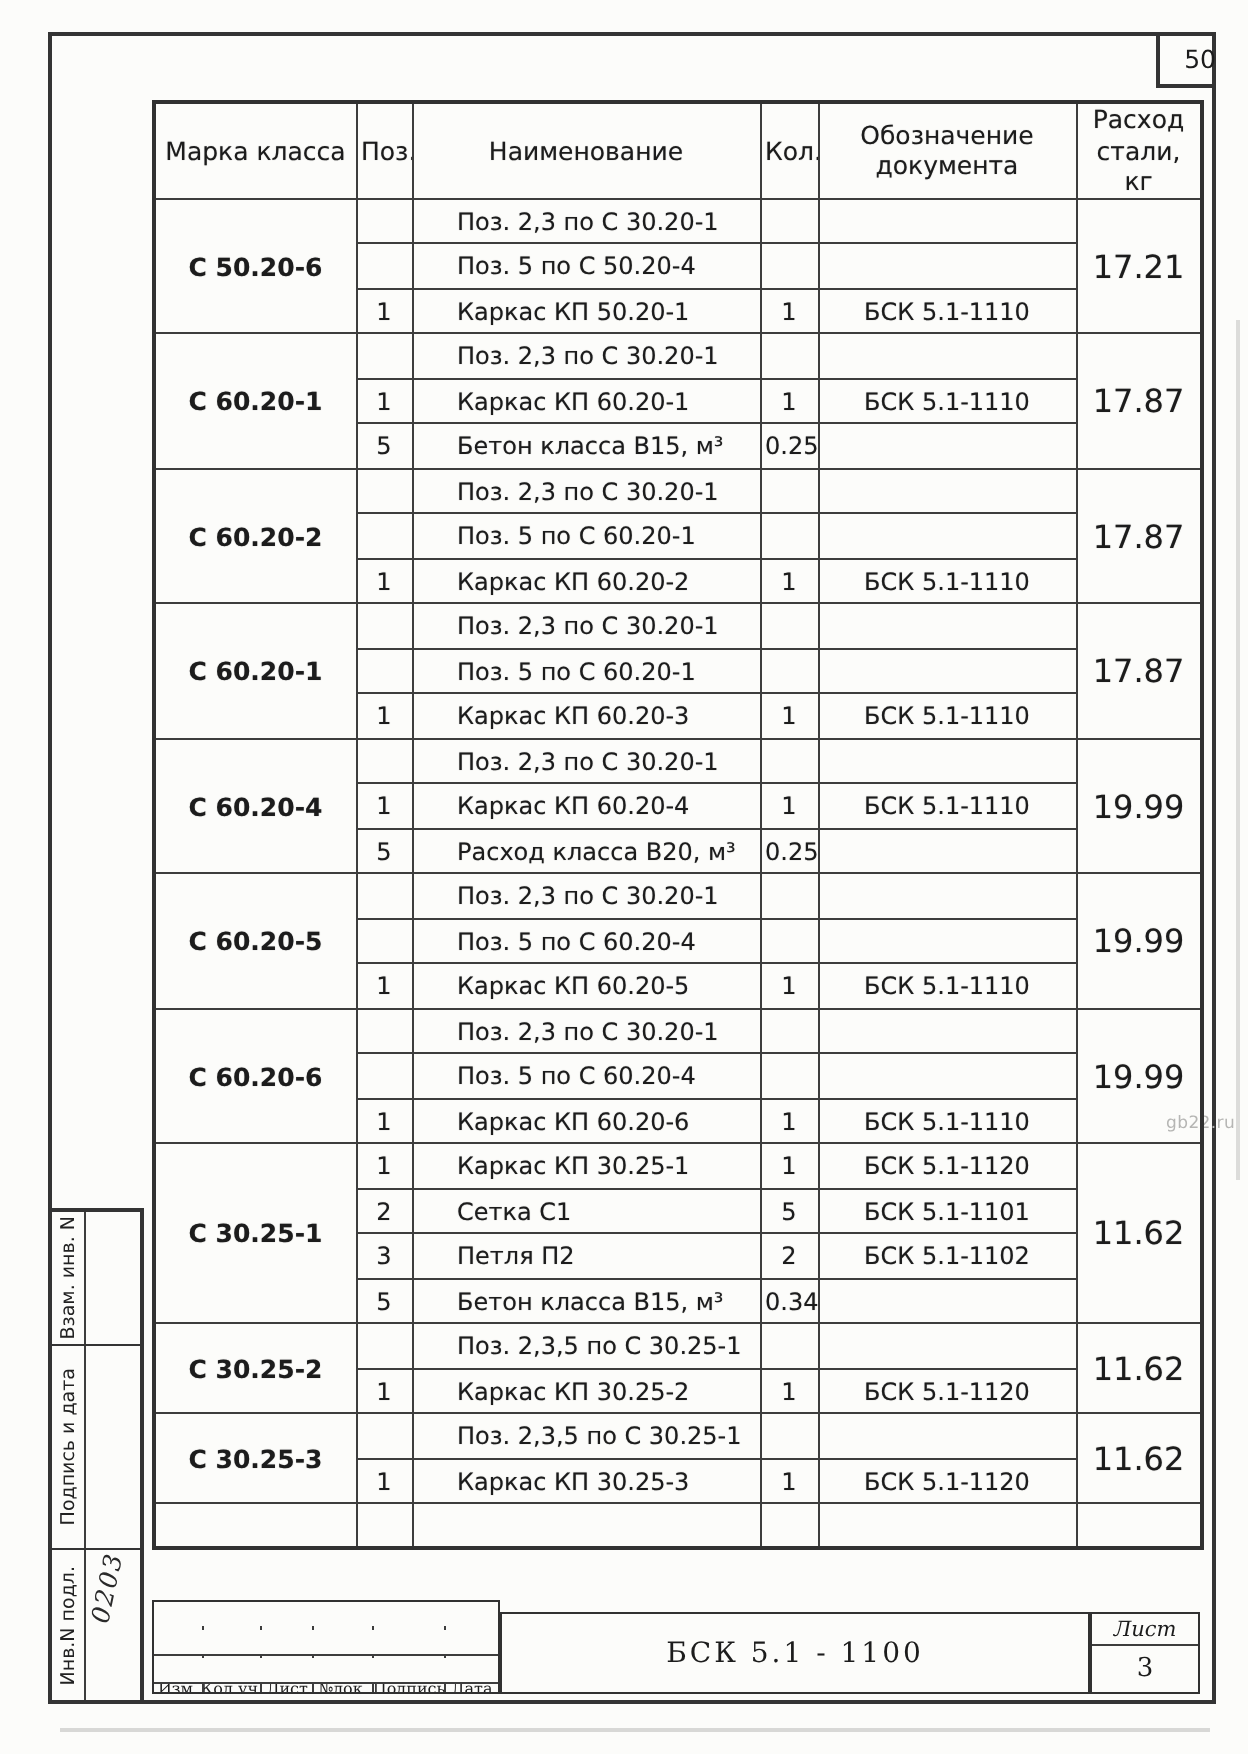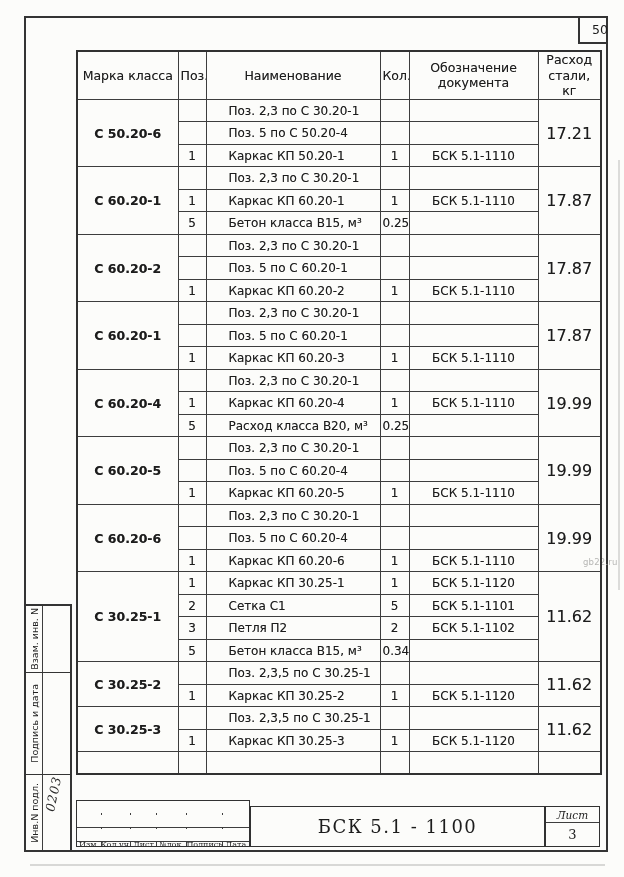--- a/index.html
+++ b/index.html
@@ -85,21 +85,21 @@
     display:flex; align-items:center; justify-content:center;
     font-family:"DejaVu Serif", serif; font-size:8px; overflow:hidden; white-space:nowrap;margin-top:12px;
   }
   .sr-cell:nth-child(6n+1) { border-left:none; }
   .sr-cell:nth-child(-n+6) { border-top:none; }
 
   .stamp-center {
     position:absolute; left:250px; top:806px; width:295px; height:41px;
     border:1.5px solid #313131;
     display:flex; align-items:center; justify-content:center;
-    font-family:"DejaVu Serif", serif; font-size:18px; letter-spacing:1.5px;
+    font-family:"DejaVu Serif", serif; font-size:14px; letter-spacing:1.5px;
   }
   .stamp-right {
     position:absolute; left:545px; top:806px; width:55px; height:41px;
     border:1.5px solid #313131; display:flex; flex-direction:column;
   }
   .sheet-label {
     height:16px; border-bottom:1px solid #3d3d3d;
     display:flex; align-items:center; justify-content:center;
     font-family:"DejaVu Serif", serif; font-style:italic; font-size:10.5px;
   }

